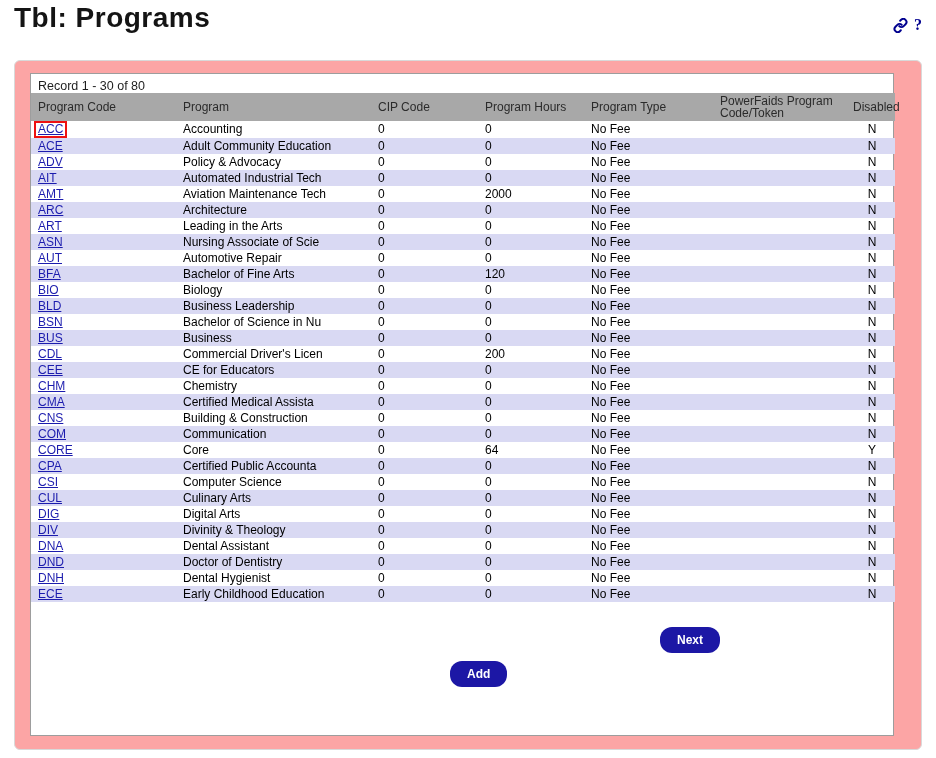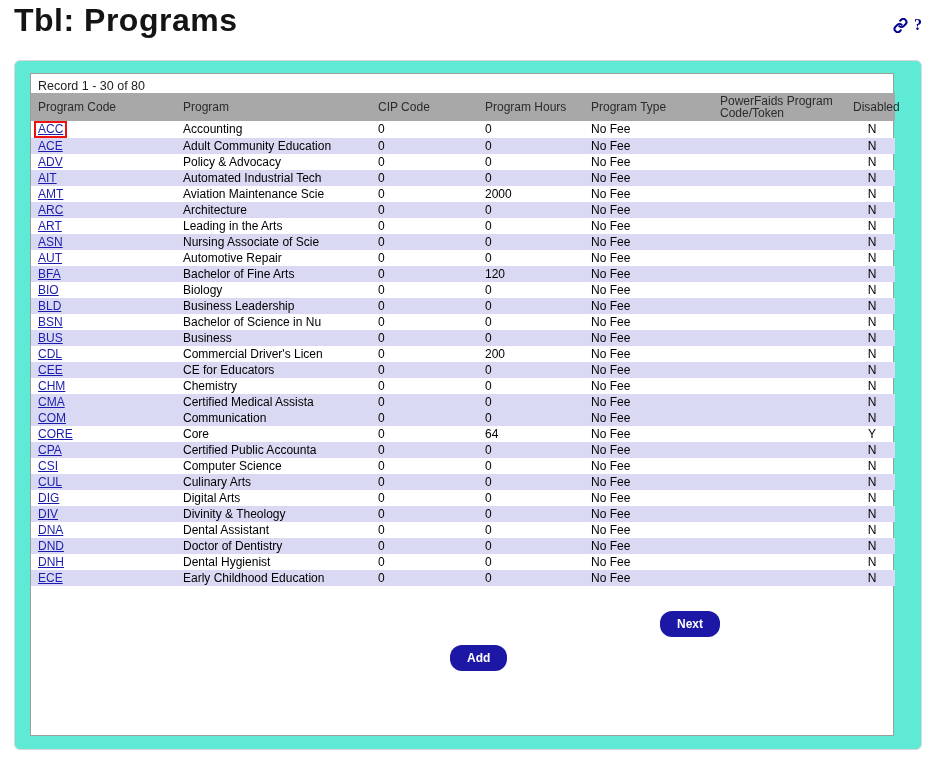--- a/index.html
+++ b/index.html
@@ -5,37 +5,37 @@
   * { margin: 0; padding: 0; box-sizing: border-box; }
   html, body {
     width: 936px; height: 758px;
     background: #ffffff;
     font-family: "Liberation Sans", sans-serif;
     position: relative;
     overflow: hidden;
   }
   .page-title {
     position: absolute; left: 14px; top: 2px;
-    font-size: 32px; font-weight: 600; color: #141414;
+    font-size: 28px; font-weight: 600; color: #141414;
     letter-spacing: 0.5px;
   }
   .top-icons {
     position: absolute; right: 14px; top: 16px;
     display: flex; align-items: center; gap: 6px;
   }
   .link-icon svg { display: block; }
   .help-icon {
     color: #00008f; font-weight: 800; font-size: 16px;
     font-family: "Liberation Serif", serif;
     cursor: pointer;
   }
   .outer-panel {
     position: absolute; left: 14px; top: 60px;
     width: 908px; height: 690px;
-    background: #5eead4;
+    background: #fca5a5;
     border: 1px solid #d9d9d9;
     border-radius: 6px;
   }
   .inner-box {
     position: absolute; left: 15px; top: 12px;
     width: 864px; height: 663px;
     background: #ffffff;
     border: 1px solid #9d9d9d;
   }
   .record-line {
@@ -168,21 +168,21 @@
             <td class="col-code"><a class="code-link">AIT</a></td>
             <td class="col-prog">Automated Industrial Tech</td>
             <td class="col-cip">0</td>
             <td class="col-hours">0</td>
             <td class="col-type">No Fee</td>
             <td class="col-pf"></td>
             <td class="col-dis">N</td>
           </tr>
           <tr>
             <td class="col-code"><a class="code-link">AMT</a></td>
-            <td class="col-prog">Aviation Maintenance Scie</td>
+            <td class="col-prog">Aviation Maintenance Tech</td>
             <td class="col-cip">0</td>
             <td class="col-hours">2000</td>
             <td class="col-type">No Fee</td>
             <td class="col-pf"></td>
             <td class="col-dis">N</td>
           </tr>
           <tr class="stripe">
             <td class="col-code"><a class="code-link">ARC</a></td>
             <td class="col-prog">Architecture</td>
             <td class="col-cip">0</td>
@@ -286,20 +286,29 @@
             <td class="col-prog">Chemistry</td>
             <td class="col-cip">0</td>
             <td class="col-hours">0</td>
             <td class="col-type">No Fee</td>
             <td class="col-pf"></td>
             <td class="col-dis">N</td>
           </tr>
           <tr class="stripe">
             <td class="col-code"><a class="code-link">CMA</a></td>
             <td class="col-prog">Certified Medical Assista</td>
+            <td class="col-cip">0</td>
+            <td class="col-hours">0</td>
+            <td class="col-type">No Fee</td>
+            <td class="col-pf"></td>
+            <td class="col-dis">N</td>
+          </tr>
+          <tr>
+            <td class="col-code"><a class="code-link">CNS</a></td>
+            <td class="col-prog">Building &amp; Construction</td>
             <td class="col-cip">0</td>
             <td class="col-hours">0</td>
             <td class="col-type">No Fee</td>
             <td class="col-pf"></td>
             <td class="col-dis">N</td>
           </tr>
           <tr class="stripe">
             <td class="col-code"><a class="code-link">COM</a></td>
             <td class="col-prog">Communication</td>
             <td class="col-cip">0</td>

